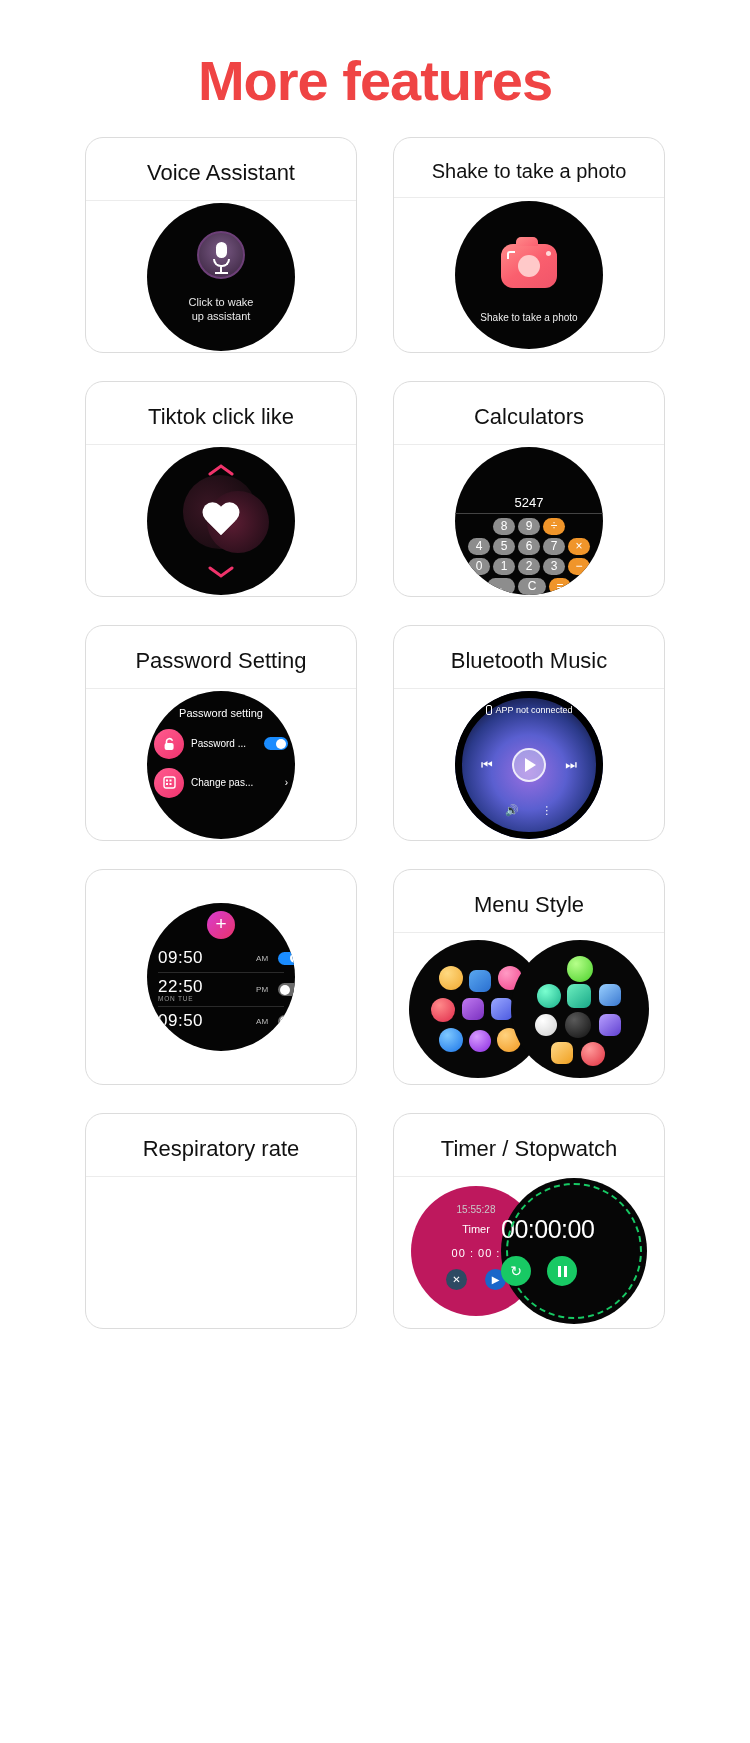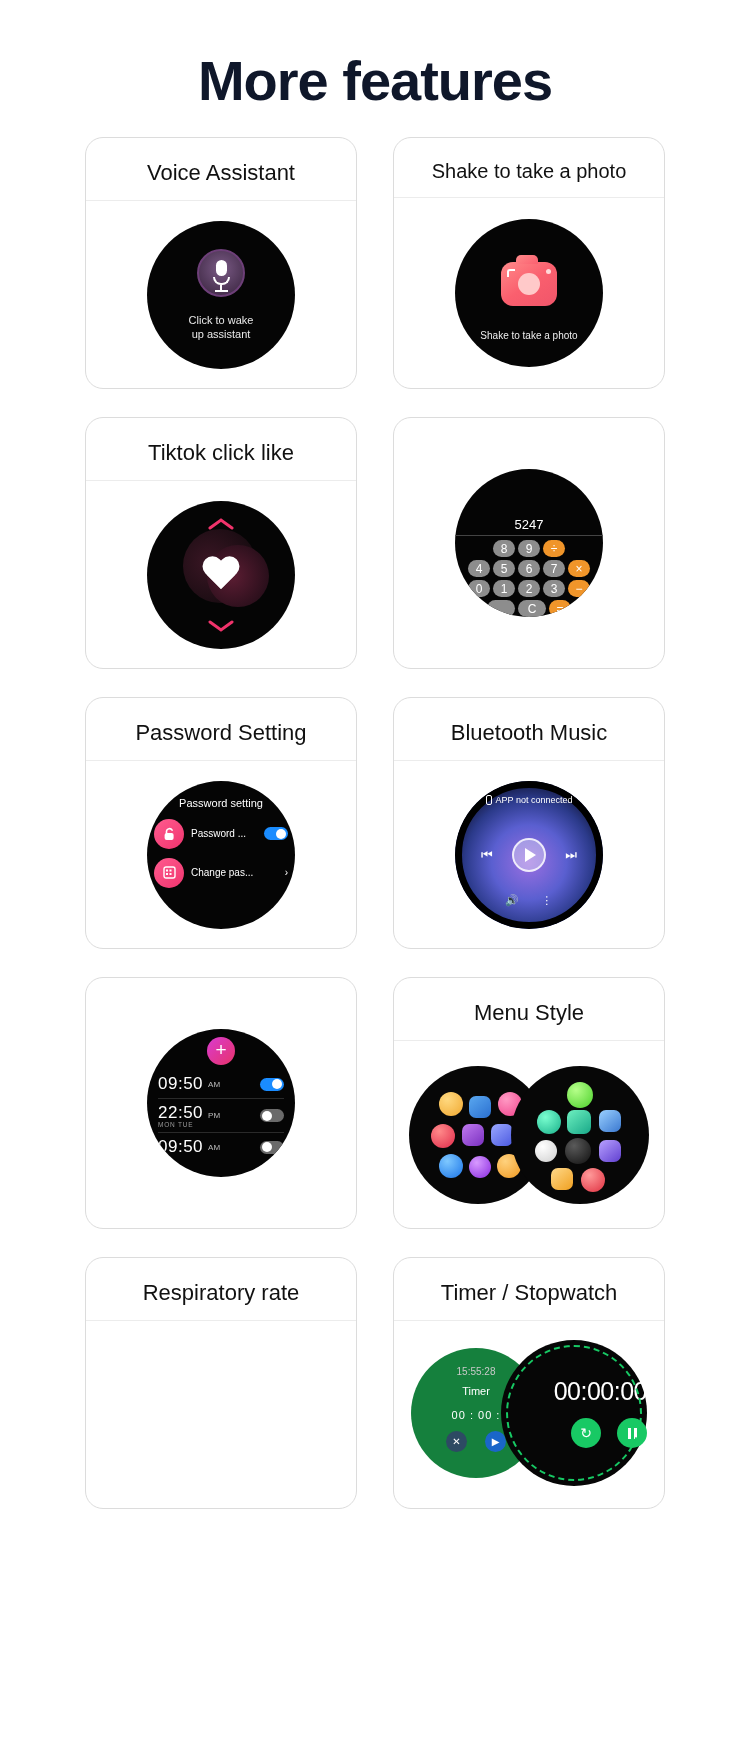--- a/index.html
+++ b/index.html
@@ -10,38 +10,38 @@
     font-family: "Liberation Sans", sans-serif;
     overflow: hidden;
   }
   .page { width: 750px; height: 1743px; position: relative; }
 
   .page-title {
     text-align: center;
     font-size: 56px;
     font-weight: 700;
     letter-spacing: -1px;
-    color: #0f172a;
+    color: #ef4444;
     padding-top: 48px;
     padding-bottom: 10px;
     font-stretch: condensed;
   }
 
   .grid {
     display: grid;
     grid-template-columns: 272px 272px;
     column-gap: 36px;
     row-gap: 28px;
     justify-content: center;
     padding-top: 14px;
   }
 
   .card {
     width: 272px;
-    height: 252px;
+    height: 216px;
     background: #ffffff;
     border: 1px solid #dcdcdc;
     border-radius: 18px;
     display: flex;
     flex-direction: column;
     align-items: center;
     overflow: hidden;
   }
   .card-title {
     font-size: 22px;
@@ -212,21 +212,21 @@
     width: 28px; height: 28px; border-radius: 50%;
     background: linear-gradient(135deg, #d93bd0, #e8336a);
     color: #fff; font-size: 19px; line-height: 26px; text-align: center; margin-bottom: 5px;
   }
   .al .row {
     display: flex; align-items: center; width: 126px; padding: 4px 0;
     border-bottom: 1px solid #2a2a2a; gap: 5px;
   }
   .al .row:last-child { border-bottom: none; }
   .al .tm { color: #fff; font-size: 17px; font-weight: 300; letter-spacing: .5px; }
-  .al .mer { color: #bdbdbd; font-size: 8px; }
+  .al .mer { color: #bdbdbd; font-size: 8px; margin-left: 48px; }
   .al .days { color: #9a9a9a; font-size: 6.5px; letter-spacing: .8px; display: block; margin-top: -2px; }
   .al .sp { flex: 1; }
 
   
   .menu-wrap { position: relative; width: 240px; height: 150px; }
   .mcircle { position: absolute; width: 138px; height: 138px; border-radius: 50%; background: #070707; top: 6px; }
   .mcircle.left { left: 0; }
   .mcircle.right { right: 0; }
   .app { position: absolute; border-radius: 50%; }
   .app.sq { border-radius: 7px; }
@@ -239,34 +239,34 @@
     border-radius: 50% 50% 50% 50% / 60% 60% 40% 40%;
     transform-origin: 50% 100%;
   }
   .rr .val { color: #fff; font-size: 17px; font-weight: 300; }
   .rr .unit { color: #9a9a9a; font-size: 10px; }
 
   
   .ts-wrap { position: relative; width: 236px; height: 150px; }
   .ts-timer {
     position: absolute; left: 0; top: 8px; width: 130px; height: 130px;
-    border-radius: 50%; background: #15803d;
+    border-radius: 50%; background: #be185d;
     display: flex; flex-direction: column; align-items: center; padding-top: 18px;
   }
   .ts-timer .clk { color: #c9c9c9; font-size: 10px; }
   .ts-timer .ttl { color: #fff; font-size: 11px; margin-top: 8px; }
   .ts-timer .dig { color: #fff; font-size: 11px; margin-top: 12px; letter-spacing: 1px; }
   .ts-timer .btns { display: flex; gap: 18px; margin-top: 10px; }
   .ts-btn { width: 21px; height: 21px; border-radius: 50%; display: flex; align-items: center; justify-content: center; color: #fff; font-size: 10px; }
   .ts-btn.x { background: #2d4a63; }
   .ts-btn.go { background: #1a66c9; }
   .ts-stop {
     position: absolute; right: 0; top: 0; width: 146px; height: 146px;
     border-radius: 50%; background: #060606;
-    display: flex; flex-direction: column; align-items: flex-end; justify-content: center;
+    display: flex; flex-direction: column; align-items: flex-start; justify-content: center;
   }
   .ts-ring { position: absolute; inset: 5px; border-radius: 50%; border: 2px dashed #17c964; }
   .ts-stop .big { color: #fff; font-size: 25px; font-weight: 300; letter-spacing: -.5px; }
   .ts-stop .ctr { display: flex; gap: 16px; margin-top: 12px; }
   .ts-c { width: 30px; height: 30px; border-radius: 50%; background: #18c964;
           display: flex; align-items: center; justify-content: center; color: #fff; font-size: 14px; }
   .pbars { display: flex; gap: 3px; }
   .pbars i { width: 3px; height: 11px; background: #fff; display: block; }
 </style>
 </head>
@@ -327,20 +327,21 @@
           <div class="chev dn">
             <svg viewBox="0 0 26 13">
                 <path d="M2 2 L13 10 L24 2" fill="none" stroke="#f0336b" stroke-width="3" stroke-linecap="round"></path>
               </svg>
           </div>
         </div>
       </div>
     </div>
 
     <div class="card">
+      <div class="card-title">Calculators</div>
       <div class="card-body">
         <div class="watch calc">
           <div class="readout">5247</div>
           <div class="rows">
             <div class="row">
               <div class="key">8</div>
               <div class="key">9</div>
               <div class="key op">÷</div>
             </div>
             <div class="row">

